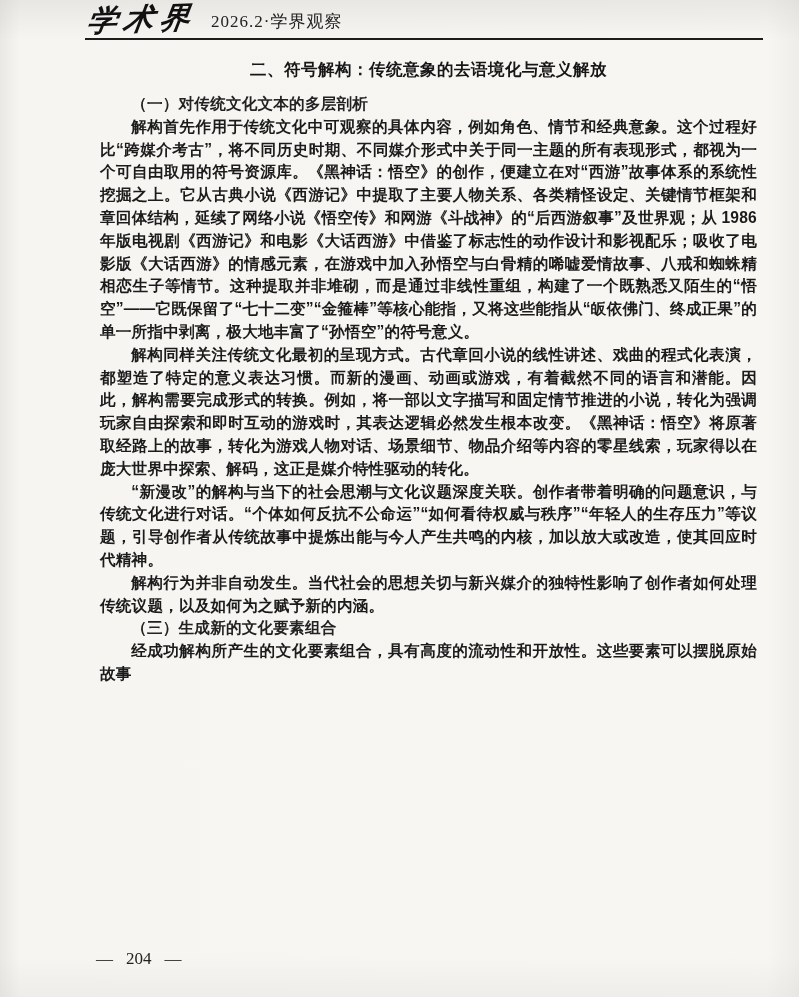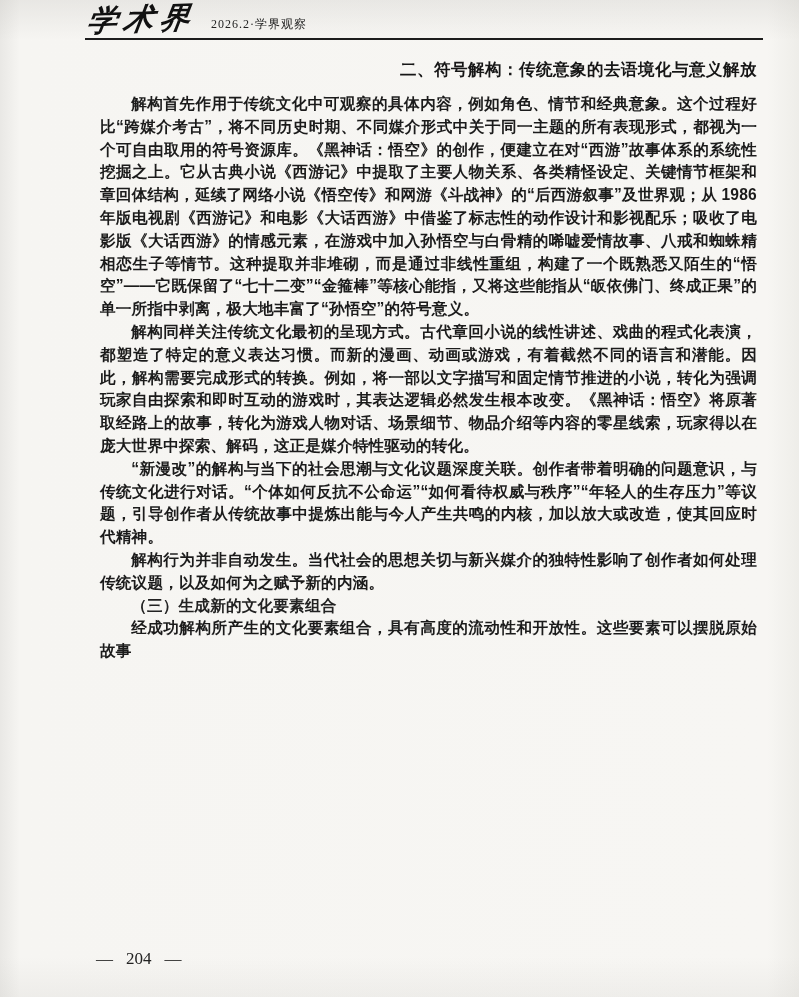--- a/index.html
+++ b/index.html
@@ -44,33 +44,33 @@
     line-height: 30px;
     letter-spacing: 6px;
     transform: skewX(-10deg) rotate(-2deg);
     transform-origin: left bottom;
     color: #111;
     white-space: nowrap;
     padding-bottom: 2px;
   }
   .issue {
     font-family: "Liberation Serif", serif;
-    font-size: 12px;
+    font-size: 17px;
     color: #222;
     margin-left: 18px;
     padding-bottom: 5px;
     letter-spacing: 1px;
     white-space: nowrap;
   }
   .article {
     position: relative;
     margin: 0 42px 0 100px;
   }
   .title {
-    text-align: right;
+    text-align: center;
     font-size: 16.5px;
     font-weight: 700;
     color: #161616;
     margin: 19px 0 12px 0;
     letter-spacing: 0.5px;
   }
   .para, .subhead {
     margin: 0;
     text-indent: 2em;
     text-align: justify;
@@ -111,20 +111,21 @@
 
   <div class="header">
     <span class="logo">学术界</span>
     <span class="issue">2026.2·学界观察</span>
   </div>
 
   <div class="article">
     <div class="title">二、符号解构：传统意象的去语境化与意义解放</div>
 
 
+    <p class="subhead">（一）对传统文化文本的多层剖析</p>
 
     <p class="para">解构首先作用于传统文化中可观察的具体内容，例如角色、情节和经典意象。这个过程好比“跨媒介考古”，将不同历史时期、不同媒介形式中关于同一主题的所有表现形式，都视为一个可自由取用的符号资源库。《黑神话：悟空》的创作，便建立在对“西游”故事体系的系统性挖掘之上。它从古典小说《西游记》中提取了主要人物关系、各类精怪设定、关键情节框架和章回体结构，延续了网络小说《悟空传》和网游《斗战神》的“后西游叙事”及世界观；从 1986 年版电视剧《西游记》和电影《大话西游》中借鉴了标志性的动作设计和影视配乐；吸收了电影版《大话西游》的情感元素，在游戏中加入孙悟空与白骨精的唏嘘爱情故事、八戒和蜘蛛精相恋生子等情节。这种提取并非堆砌，而是通过非线性重组，构建了一个既熟悉又陌生的“悟空”——它既保留了“七十二变”“金箍棒”等核心能指，又将这些能指从“皈依佛门、终成正果”的单一所指中剥离，极大地丰富了“孙悟空”的符号意义。</p>
 
     <p class="para">解构同样关注传统文化最初的呈现方式。古代章回小说的线性讲述、戏曲的程式化表演，都塑造了特定的意义表达习惯。而新的漫画、动画或游戏，有着截然不同的语言和潜能。因此，解构需要完成形式的转换。例如，将一部以文字描写和固定情节推进的小说，转化为强调玩家自由探索和即时互动的游戏时，其表达逻辑必然发生根本改变。《黑神话：悟空》将原著取经路上的故事，转化为游戏人物对话、场景细节、物品介绍等内容的零星线索，玩家得以在庞大世界中探索、解码，这正是媒介特性驱动的转化。</p>
 
 
 
     <p class="para">“新漫改”的解构与当下的社会思潮与文化议题深度关联。创作者带着明确的问题意识，与传统文化进行对话。“个体如何反抗不公命运”“如何看待权威与秩序”“年轻人的生存压力”等议题，引导创作者从传统故事中提炼出能与今人产生共鸣的内核，加以放大或改造，使其回应时代精神。</p>
 
     <p class="para">解构行为并非自动发生。当代社会的思想关切与新兴媒介的独特性影响了创作者如何处理传统议题，以及如何为之赋予新的内涵。</p>

